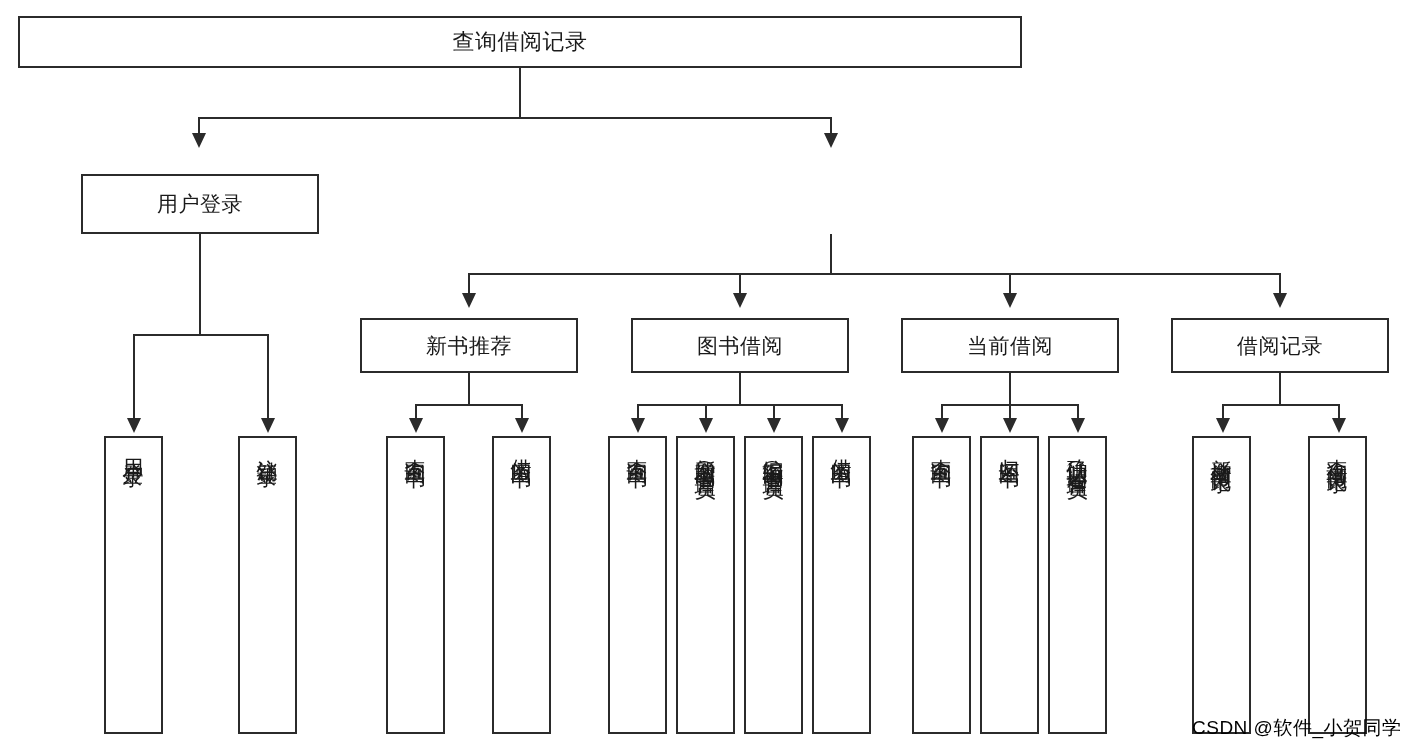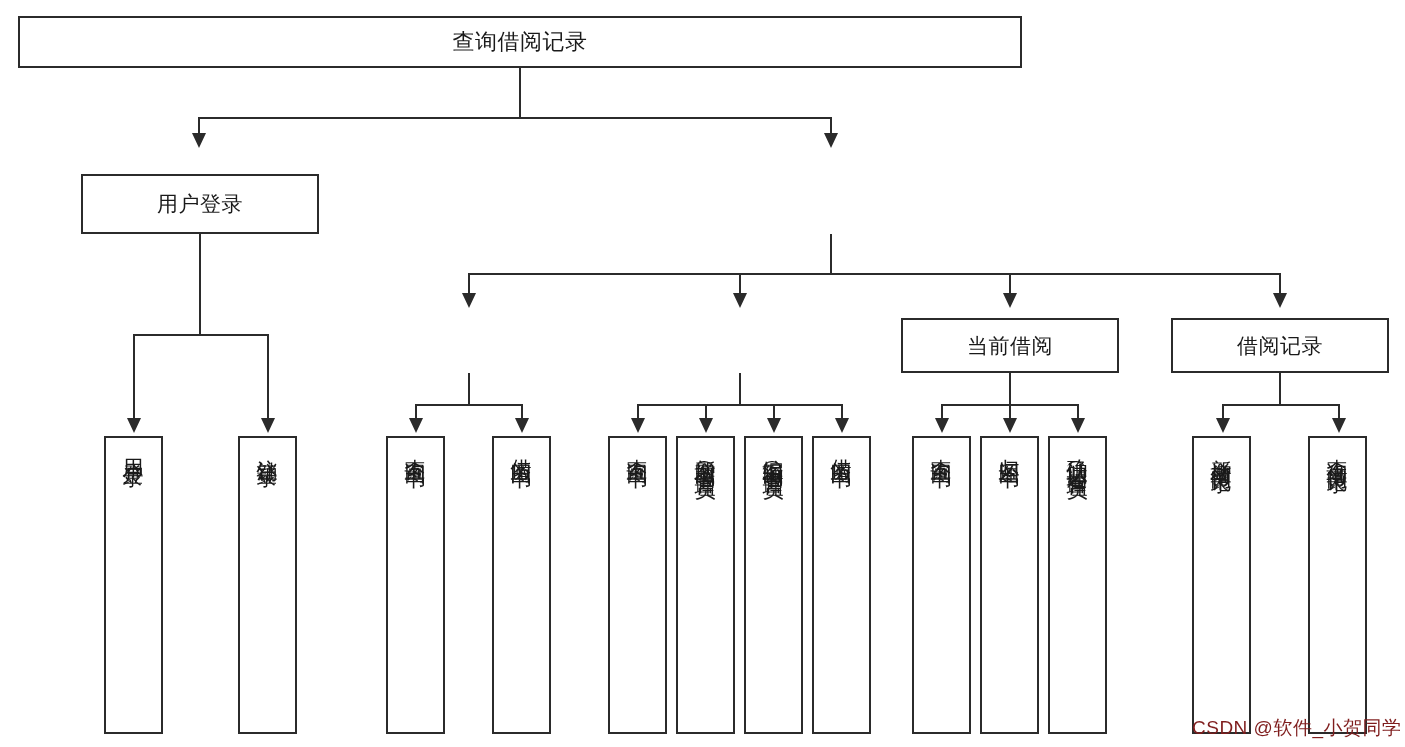--- a/index.html
+++ b/index.html
@@ -71,21 +71,21 @@
     height: 0;
     border-left: 7px solid transparent;
     border-right: 7px solid transparent;
     border-top: 15px solid #2b2b2b;
   }
 
   
   #watermark {
     position: absolute;
     font-size: 19px;
-    color: #7f1d1d;
+    color: #000000;
     white-space: nowrap;
     letter-spacing: 0.5px;
     user-select: none;
   }
 </style>
 </head>
 <body>
 
 <div id="canvas">
 
@@ -118,20 +118,26 @@
   <div class="hline" style="left:468px; top:273px; width:812px;"></div>
   <div class="vline" style="left:468px; top:273px; height:22px;"></div>
   <div class="arrow" style="left:462px; top:293px;"></div>
   <div class="vline" style="left:739px; top:273px; height:22px;"></div>
   <div class="arrow" style="left:733px; top:293px;"></div>
   <div class="vline" style="left:1009px; top:273px; height:22px;"></div>
   <div class="arrow" style="left:1003px; top:293px;"></div>
   <div class="vline" style="left:1279px; top:273px; height:22px;"></div>
   <div class="arrow" style="left:1273px; top:293px;"></div>
 
+  <div class="node horiz" style="left:360px; top:318px; width:218px; height:55px;">
+    <span class="label">新书推荐</span>
+  </div>
+  <div class="node horiz" style="left:631px; top:318px; width:218px; height:55px;">
+    <span class="label">图书借阅</span>
+  </div>
   <div class="node horiz" style="left:1171px; top:318px; width:218px; height:55px;">
     <span class="label">借阅记录</span>
   </div>
   <div class="node horiz" style="left:901px; top:318px; width:218px; height:55px;">
     <span class="label">当前借阅</span>
   </div>
 
   <div class="vline" style="left:468px; top:373px; height:32px;"></div>
   <div class="hline" style="left:415px; top:404px; width:107px;"></div>
   <div class="vline" style="left:415px; top:404px; height:16px;"></div>

